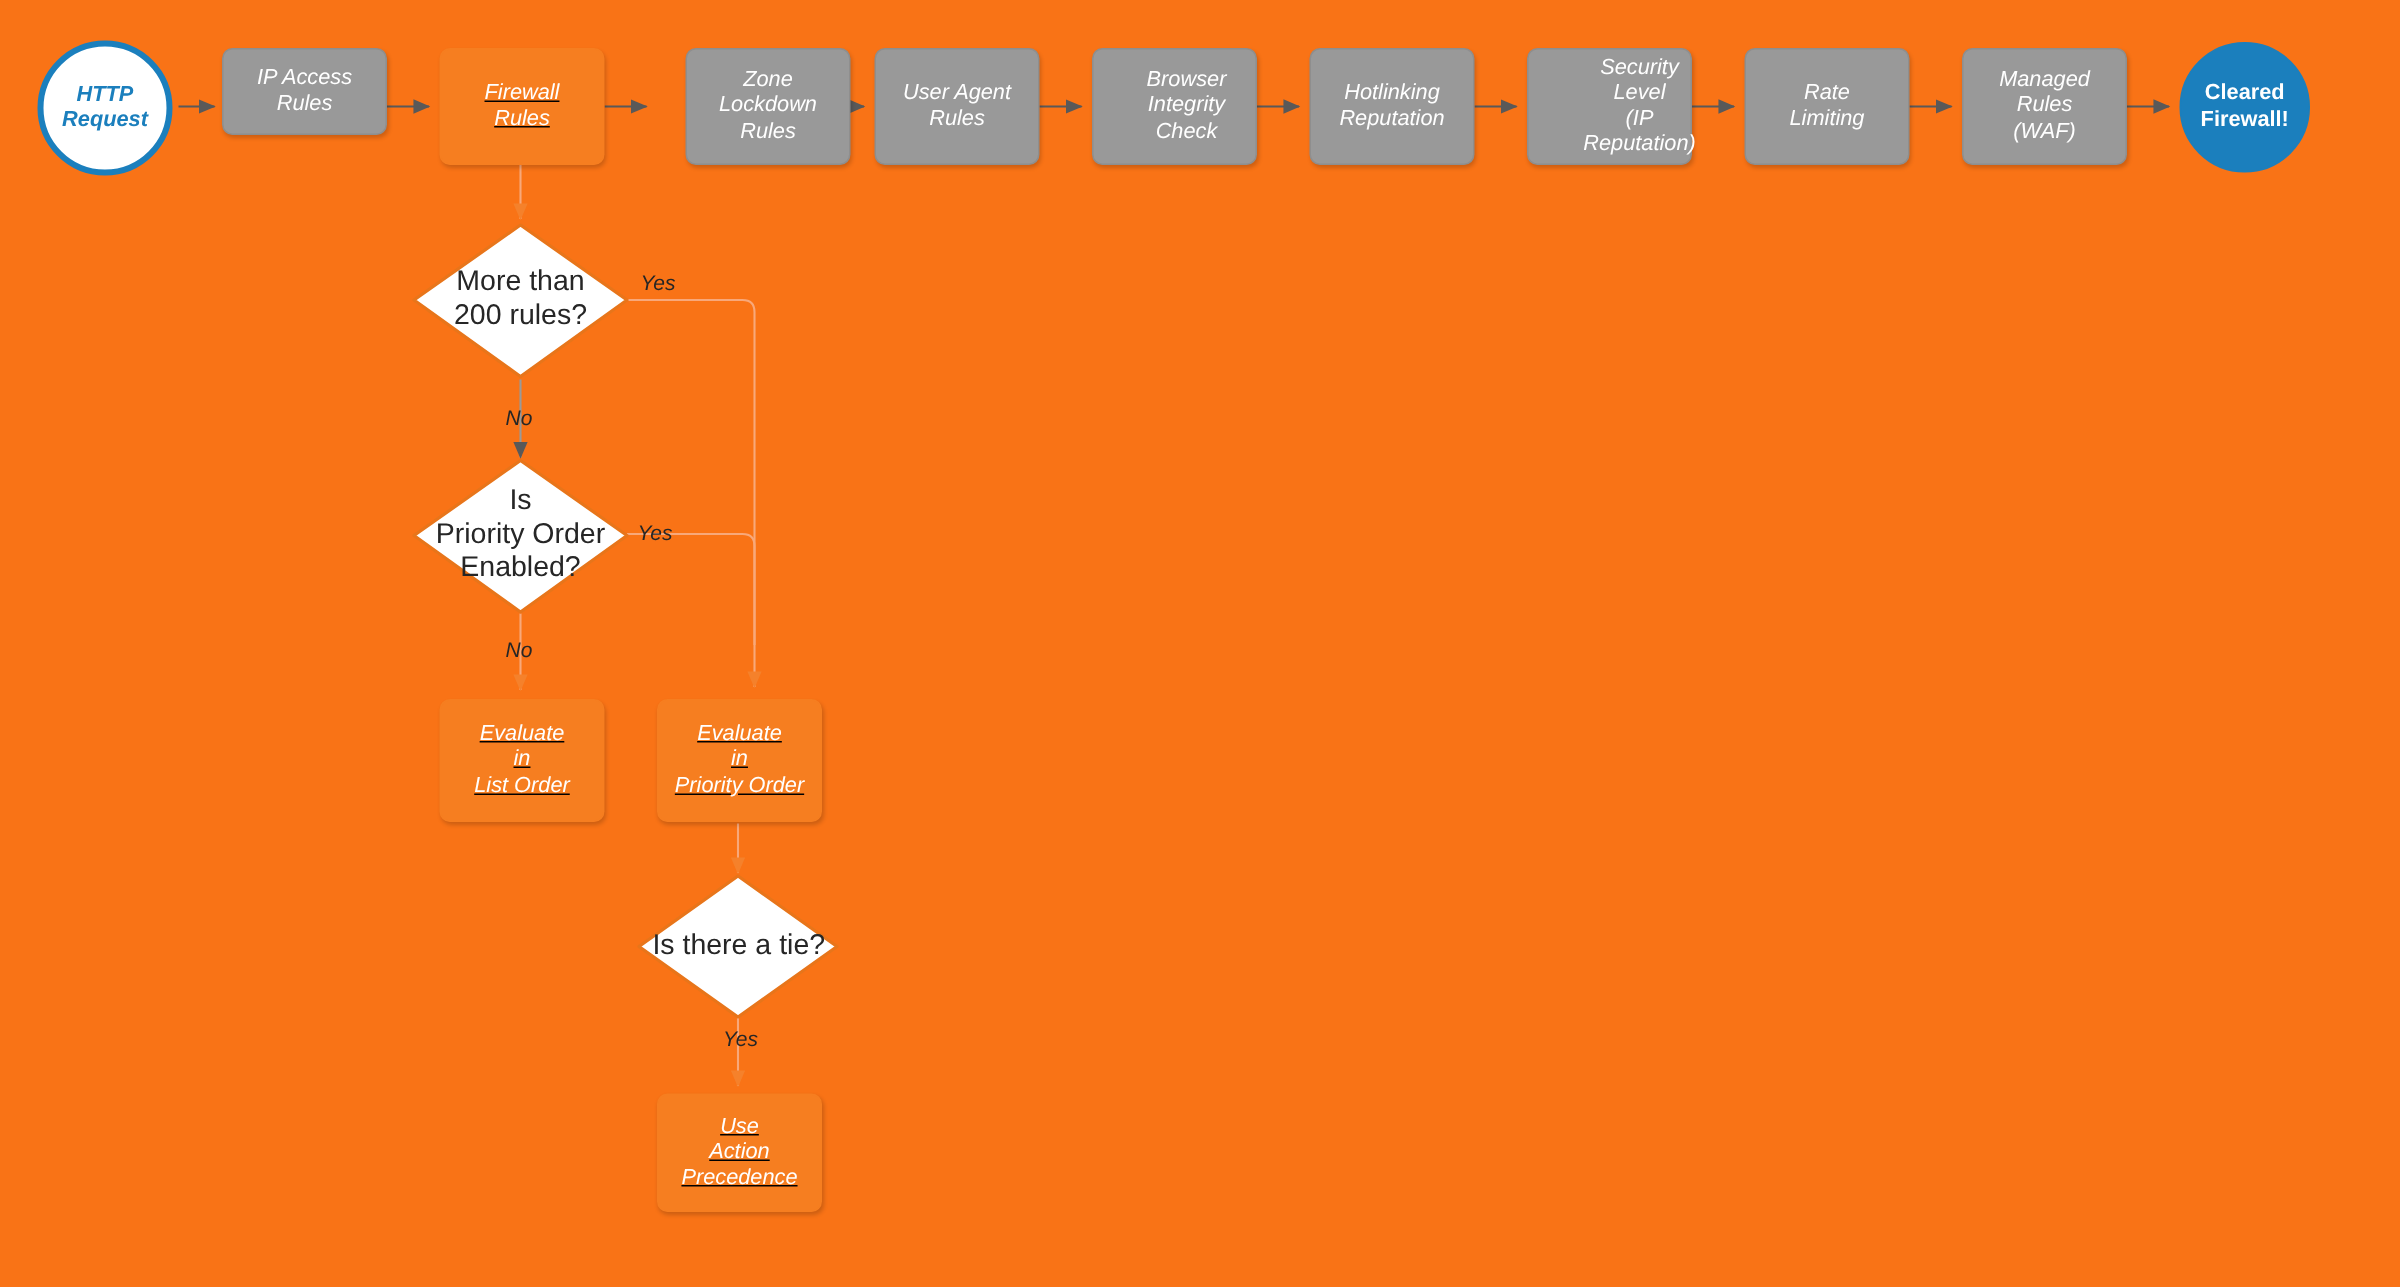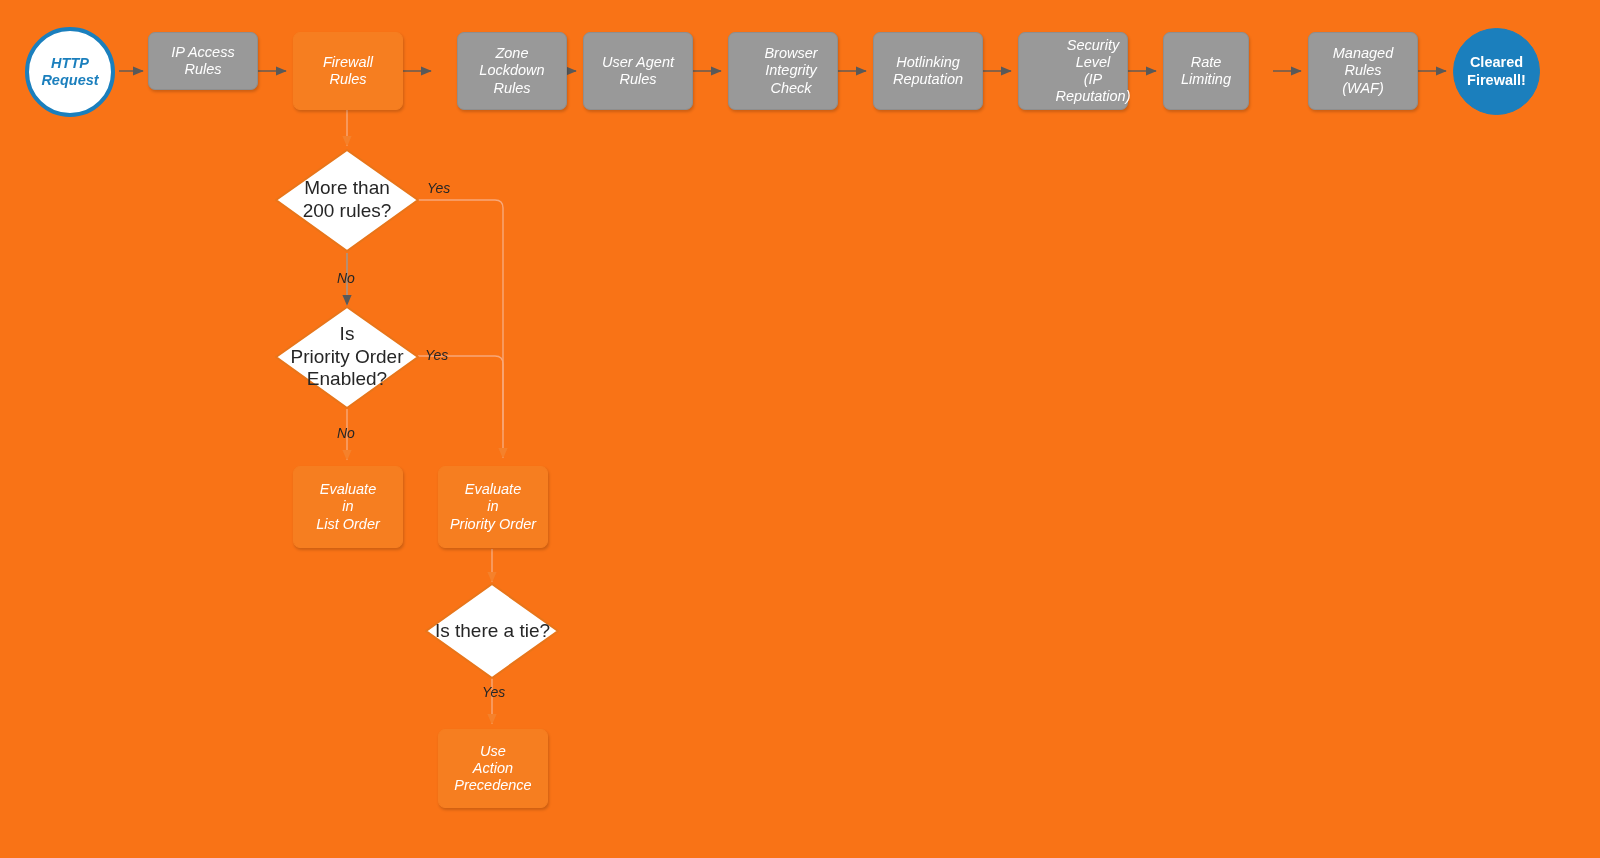--- a/index.html
+++ b/index.html
@@ -53,20 +53,21 @@
     border: 1px solid #8e8e8e;
   }
   .box.gray .label {
     color: #ffffff;
     font-size: 14.5px;
     font-style: italic;
   }
   .box.orange {
     background: #F67E20;
     border: 1px solid #F67E20;
+    text-decoration: underline;
   }
   .box.orange .label {
     color: #ffffff;
     font-size: 14.5px;
     font-style: italic;
   }
 
   
   .circle {
     border-radius: 50%;
@@ -200,21 +201,21 @@
     <span class="label">Hotlinking
 Reputation</span>
   </div>
 
   <div class="node box gray" style="left:1018px; top:32px; width:110px; height:78px;padding-left:40px;">
     <span class="label">Security
 Level
 (IP Reputation)</span>
   </div>
 
-  <div class="node box gray" style="left:1163px; top:32px; width:86px; height:78px;">
+  <div class="node box gray" style="left:1163px; top:32px; width:110px; height:78px;">
     <span class="label">Rate
 Limiting</span>
   </div>
 
   <div class="node box gray" style="left:1308px; top:32px; width:110px; height:78px;">
     <span class="label">Managed
 Rules
 (WAF)</span>
   </div>
 

